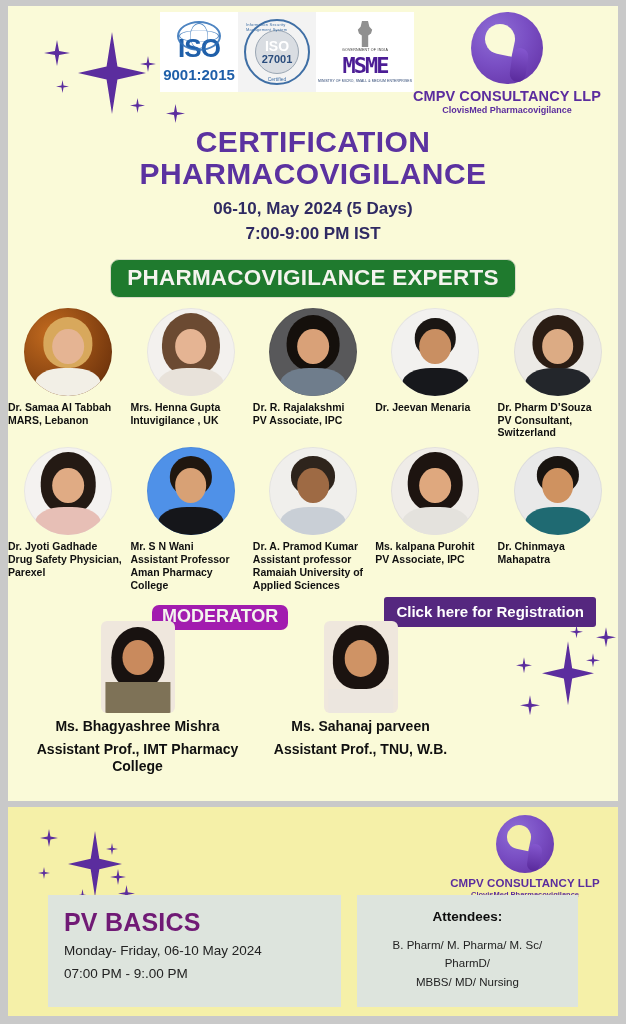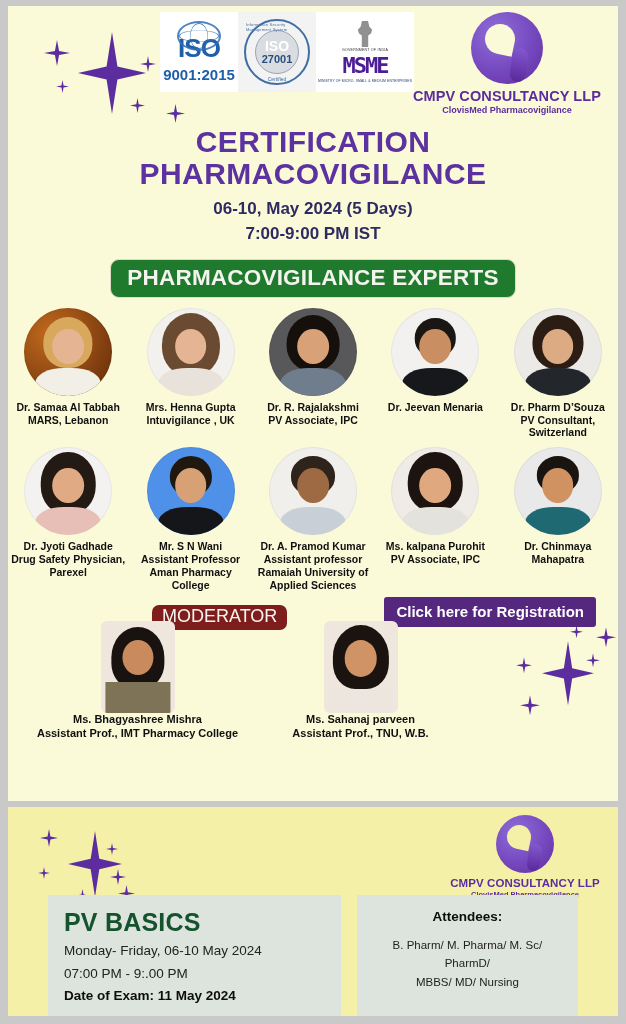--- a/index.html
+++ b/index.html
@@ -99,64 +99,64 @@
     margin:15px auto 0;display:block;width:fit-content;
     background:#1f7a2e;color:#f4f4ee;border-radius:9px;
     font-size:22.5px;font-weight:bold;padding:5px 16px 6px;letter-spacing:.2px;
     border:1px solid #dcdcc8;
   }
 
   
   .row{display:flex;justify-content:center;align-items:flex-start;}
   .row1{margin-top:10px;gap:2px;}
   .row2{margin-top:8px;gap:2px;}
-  .person{width:121px;text-align:center;}
+  .person{width:121px;}
   .ph{
     width:88px;height:88px;border-radius:50%;margin:0 auto;
     background:#e8e8e8;overflow:hidden;position:relative;
     box-shadow:inset 0 0 0 1px rgba(0,0,0,.05);
   }
   .ph .hair{position:absolute;left:50%;top:10%;transform:translateX(-50%);width:56%;height:58%;border-radius:50% 50% 45% 45%;}
   .ph .face{position:absolute;left:50%;top:24%;transform:translateX(-50%);width:36%;height:40%;border-radius:50%;background:#e5b493;}
   .ph .body{position:absolute;left:50%;bottom:-6%;transform:translateX(-50%);width:74%;height:38%;border-radius:44% 44% 0 0;}
   .pname{font-size:10.5px;font-weight:bold;color:#101010;line-height:1.22;margin-top:5px;}
   .prole{font-size:10.5px;font-weight:bold;color:#101010;line-height:1.22;}
 
   
   .modrow{position:relative;margin-top:2px;height:140px;}
   .mod-badge{
     position:absolute;left:144px;top:12px;
-    background:#7f1d1d;color:#f4f4ee;border-radius:7px;
-    font-size:18px;font-weight:normal;padding:1px 10px 3px;
+    background:#a21caf;color:#f4f4ee;border-radius:7px;
+    font-size:18px;font-weight:bold;padding:1px 10px 3px;
   }
   .reg-btn{
     position:absolute;right:22px;top:4px;
     background:#55277f;color:#ffffff;border-radius:3px;
     font-size:15px;font-weight:bold;padding:6px 12px 7px;
     cursor:pointer;
   }
   .mod-people{position:absolute;left:0;right:0;top:28px;display:flex;justify-content:flex-start;padding-left:22px;gap:28px;}
   .mod-person{width:215px;text-align:center;}
   .mod-person.m2{width:175px;}
   .mod-ph{width:74px;height:92px;margin:0 auto;background:#efe7dd;overflow:hidden;position:relative;border-radius:6px;}
-  .modname{font-size:11px;font-weight:bold;color:#101010;line-height:1.25;}
+  .modname{font-size:14px;font-weight:bold;color:#101010;line-height:1.25;margin-top:5px;}
 
   
   .b-logo{position:absolute;right:18px;top:8px;width:150px;text-align:center;}
   .b-logo .brand-mark{width:58px;height:58px;}
   .b-logo .brand-mark .cut{left:11px;top:10px;width:24px;height:24px;background:#f5f0a8;}
   .b-logo .brand-mark .tail{right:13px;bottom:2px;width:13px;height:27px;}
   .b-logo .brand-name{font-size:11.5px;}
   .b-logo .brand-tag{font-size:7.5px;}
 
   .cards{position:absolute;left:0;right:0;top:88px;display:flex;gap:16px;padding:0 40px;box-sizing:border-box;}
   .card{background:#dde4dd;padding:14px 16px 16px;box-sizing:border-box;}
   .card-a{width:302px;}
   .card-b{width:228px;text-align:center;}
-  .pv-title{font-size:25px;font-weight:bold;color:#14532d;letter-spacing:.2px;line-height:1.1;}
+  .pv-title{font-size:25px;font-weight:bold;color:#701a75;letter-spacing:.2px;line-height:1.1;}
   .pv-line{font-size:13.5px;color:#222;margin-top:5px;line-height:1.35;}
   .pv-strong{font-size:13.5px;color:#0d0d0d;font-weight:bold;margin-top:5px;}
   .att-title{font-size:13.5px;font-weight:bold;color:#0d0d0d;}
   .att-line{font-size:11.5px;color:#222;line-height:1.6;}
   .att-gap{height:12px;}
 </style>
 </head>
 <body>
 
 <div class="poster">
@@ -373,21 +373,20 @@
       </div>
       <div class="brand-name">CMPV CONSULTANCY LLP</div>
       <div class="brand-tag">ClovisMed  Pharmacovigilance</div>
     </div>
 
     <div class="cards">
       <div class="card card-a">
         <div class="pv-title">PV BASICS</div>
         <div class="pv-line">Monday- Friday, 06-10 May 2024</div>
         <div class="pv-line">07:00 PM - 9:.00 PM</div>
-        <div class="pv-strong">Date of Exam: 11 May 2024</div>
       </div>
 
       <div class="card card-b">
         <div class="att-title">Attendees:</div>
         <div class="att-gap"></div>
         <div class="att-line">B. Pharm/ M. Pharma/ M. Sc/ PharmD/</div>
         <div class="att-line">MBBS/ MD/ Nursing</div>
       </div>
     </div>
   </div>

